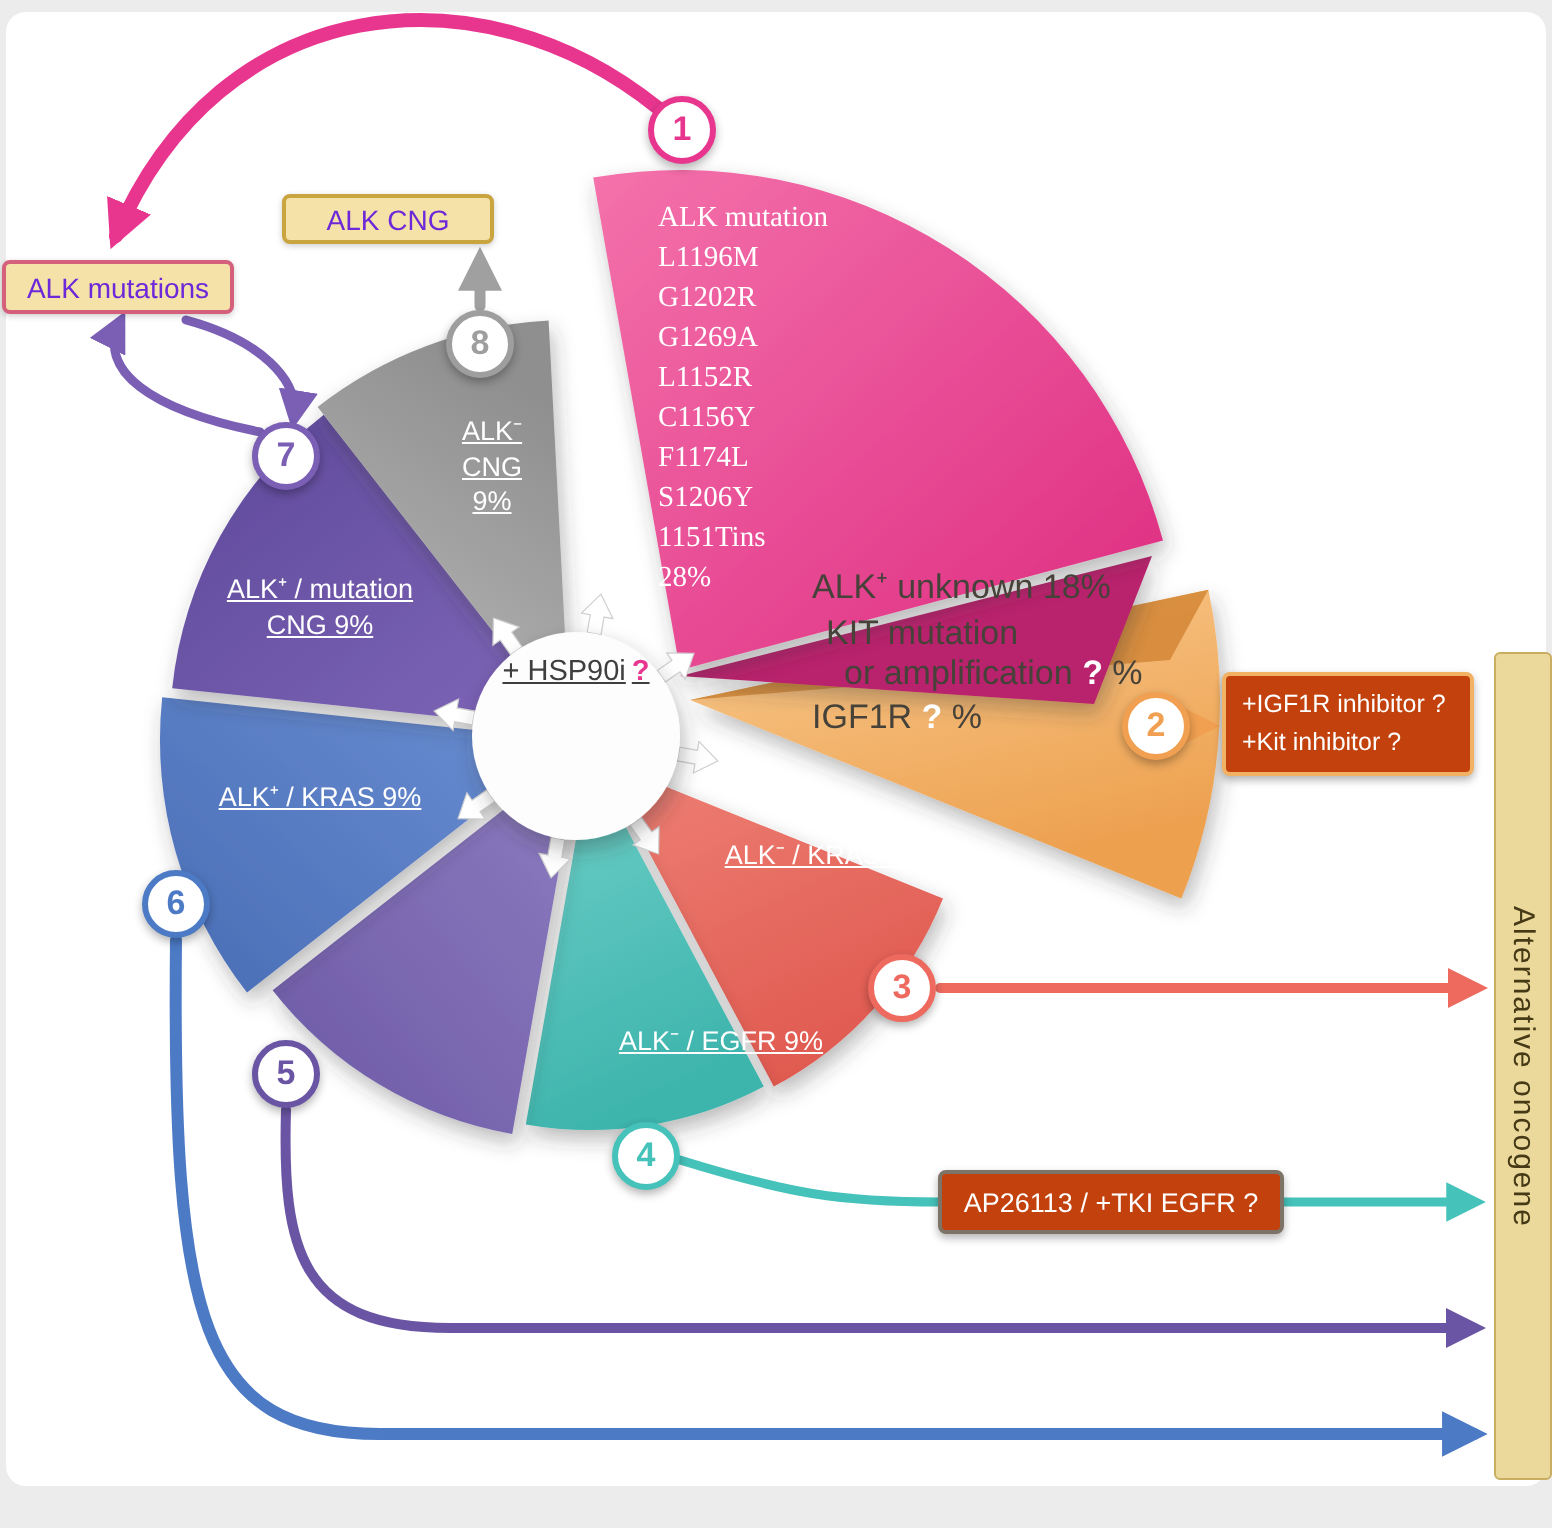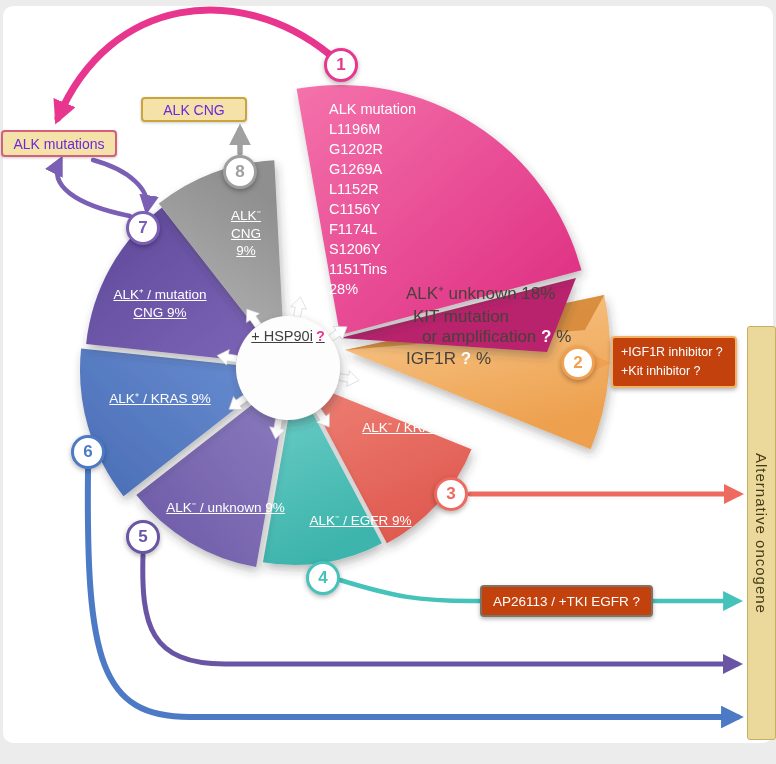--- a/index.html
+++ b/index.html
@@ -3,21 +3,21 @@
 <meta charset="utf-8">
 <style>
   html,body{margin:0;padding:0;background:#e9e9e9;}
   .stage{position:relative;width:776px;height:764px;background:#ececec;overflow:hidden;
          font-family:"Liberation Sans",sans-serif;}
   .card{position:absolute;left:3px;top:6px;width:770px;height:737px;background:#ffffff;border-radius:10px;}
   svg.layer{position:absolute;left:0;top:0;}
   .lbl{position:absolute;color:#ffffff;font-size:13.5px;line-height:18px;}
   .pre{white-space:pre-line;}
   .ctr{text-align:center;text-decoration:underline;}
-  .pinklist{font-size:14.5px;line-height:20px;}
+  .pinklist{font-size:14.5px;line-height:20px;font-family:Liberation Serif, serif;}
   .graylbl{line-height:17.5px;}
   .orange-l{color:#46423a;font-size:17px;}
   .q{color:#ffffff;font-weight:bold;}
   .center-lbl{color:#3f3f3f;font-size:14.5px;line-height:19.5px;}
   .cq{color:#e8368f;font-weight:bold;margin-left:3px;}
   .marker-circle{position:absolute;width:34px;height:34px;box-sizing:border-box;border-radius:50%;
     background:#ffffff;border:3px solid #999;display:flex;align-items:center;justify-content:center;
     font-weight:bold;font-size:17px;box-shadow:0 2px 5px rgba(0,0,0,.3);}
   .c1{border-color:#e8368f;color:#e8368f}
   .c2{border-color:#f0a050;color:#f0a050}
@@ -142,40 +142,39 @@
     <path d="M143,555 C141,625 150,664 225,664 L737,664" fill="none" stroke="#6a55a4" stroke-width="5" stroke-linecap="round" marker-end="url(#ah-purple5)"></path>
     <path d="M88,470 C86,660 100,717 190,717 L737,717" fill="none" stroke="#4c7ac5" stroke-width="6" stroke-linecap="round" marker-end="url(#ah-blue)"></path>
   </svg>
 
   <div class="box tanbox" style="left:141px;top:97px;width:106px;height:25px;">ALK CNG</div>
   <div class="box tanbox alkmutbox" style="left:1px;top:130px;width:116px;height:27px;">ALK mutations</div>
   <div class="box darkbox igf1r" style="left:611px;top:336px;width:126px;height:52px;">
     <span>+IGF1R inhibitor ?</span>
     <span>+Kit inhibitor ?</span>
   </div>
-  <div class="box darkbox apbox" style="left:480px;top:585px;width:173px;height:32px;">AP26113 / +TKI EGFR ?</div>
+  <div class="box darkbox apbox" style="left:469px;top:585px;width:173px;height:32px;">AP26113 / +TKI EGFR ?</div>
   <div class="box vstrip" style="left:747px;top:326px;width:29px;height:414px;">Alternative oncogene</div>
 
   <div class="lbl pre pinklist" style="left:329px;top:99px;width:135px;">ALK mutation
 L1196M
 G1202R
 G1269A
 L1152R
 C1156Y
 F1174L
 S1206Y
 1151Tins
 28%</div>
   <div class="lbl pre ctr graylbl" style="left:212px;top:207px;width:68px;">ALK⁻
 CNG
 9%</div>
   <div class="lbl pre ctr" style="left:92px;top:286px;width:136px;">ALK⁺ / mutation
 CNG 9%</div>
   <div class="lbl ctr" style="left:85px;top:390px;width:150px;">ALK⁺ / KRAS 9%</div>
-  <div class="lbl ctr" style="left:148px;top:499px;width:155px;">ALK⁻ / unknown 9%</div>
   <div class="lbl ctr" style="left:288px;top:512px;width:145px;">ALK⁻ / EGFR 9%</div>
   <div class="lbl ctr" style="left:348px;top:419px;width:130px;">ALK⁻ / KRAS 9%</div>
 
   <div class="lbl orange-l" style="left:406px;top:285px;">ALK⁺ unknown 18%</div>
   <div class="lbl orange-l" style="left:413px;top:308px;">KIT mutation</div>
   <div class="lbl orange-l" style="left:422px;top:328px;">
     <span>or amplification </span><span class="q">?</span><span> %</span>
   </div>
   <div class="lbl orange-l" style="left:406px;top:350px;">
     <span>IGF1R </span><span class="q">?</span><span> %</span>

